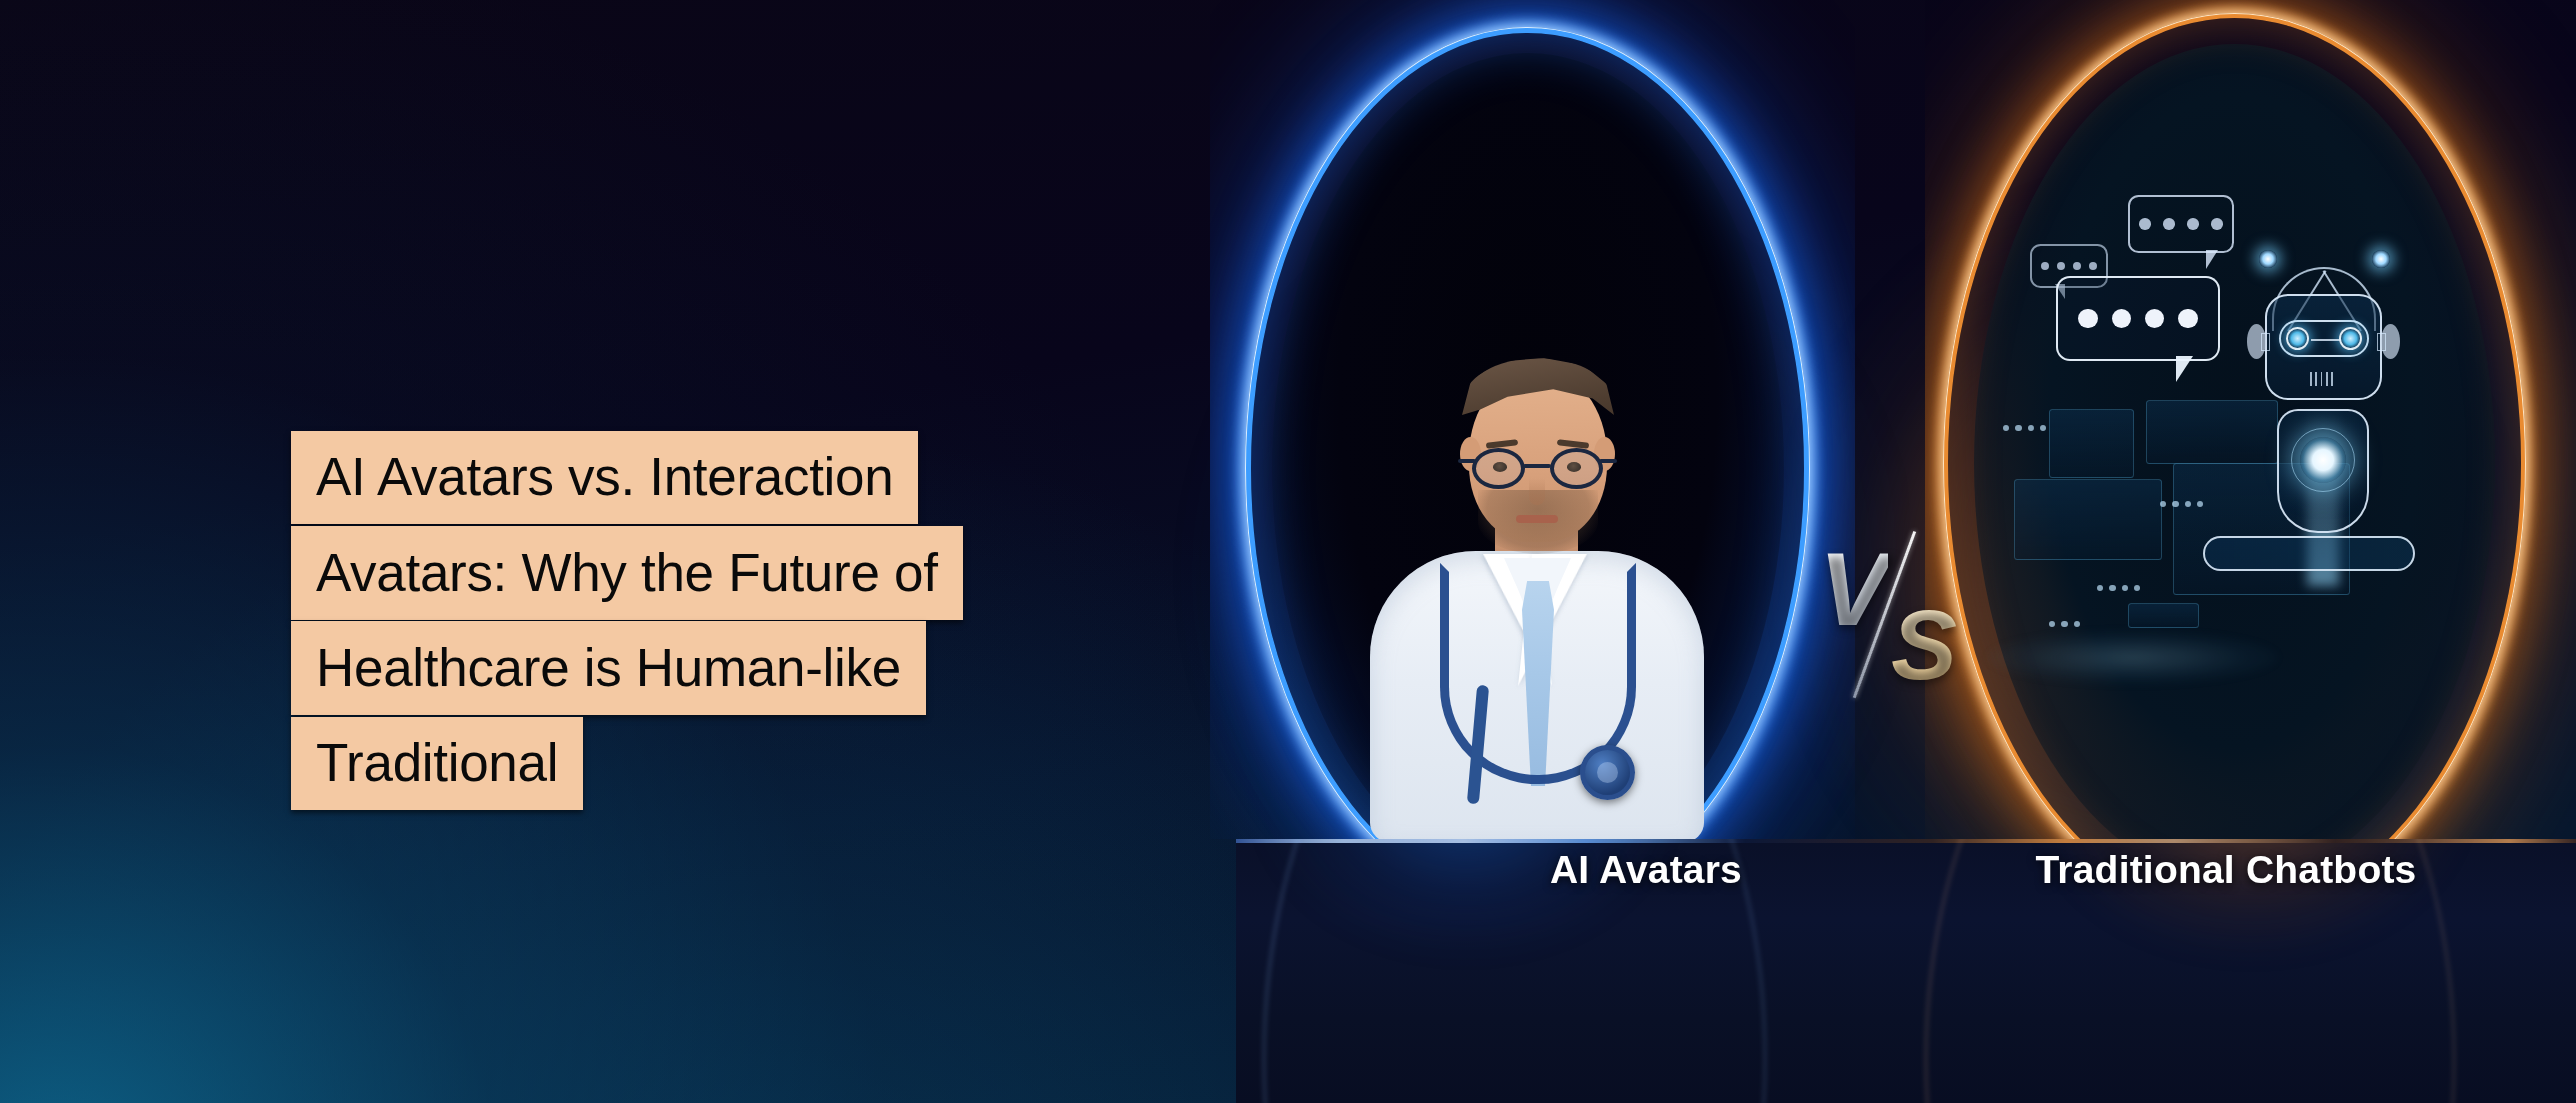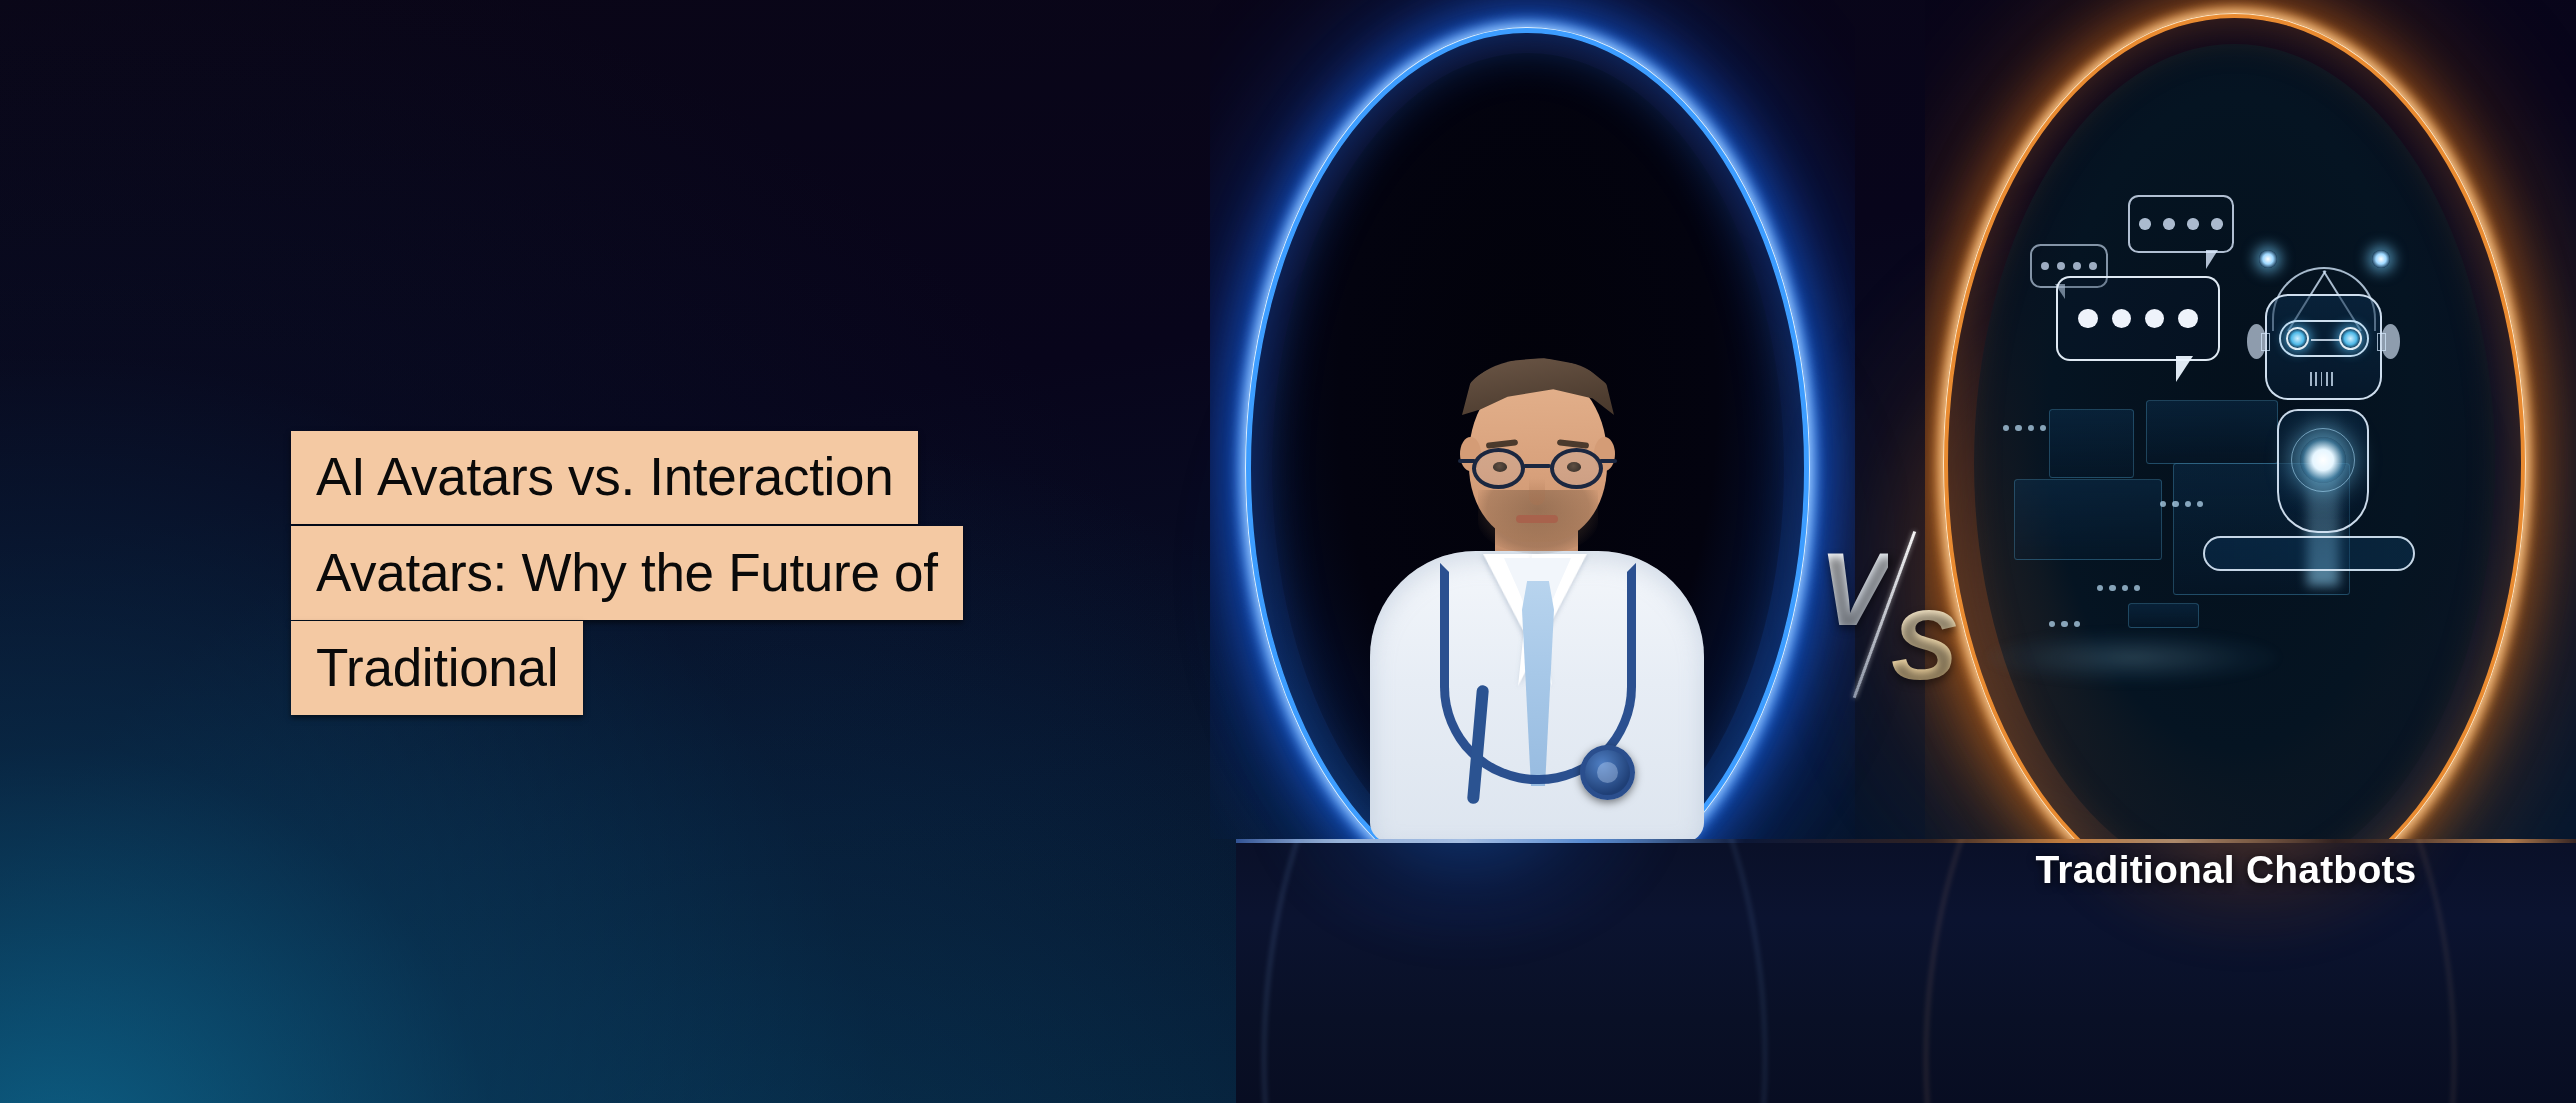--- a/index.html
+++ b/index.html
@@ -497,23 +497,25 @@
   </div>
 
   <div class="floor">
     <div class="floor-topline"></div>
     <div class="floor-glow-b"></div>
     <div class="floor-glow-o"></div>
     <div class="refl-ring refl-blue"></div>
     <div class="refl-ring refl-orange"></div>
   </div>
 
+  <div class="caption cap-left">AI Avatars</div>
   <div class="caption cap-right">Traditional Chatbots</div>
 
 
   <div class="headline">
     <span class="hl-line">AI Avatars vs. Interaction</span>
     <span class="hl-line">Avatars: Why the Future of</span>
+    <span class="hl-line">Healthcare is Human-like</span>
     <span class="hl-line">Traditional</span>
   </div>
 
 </div>
 
 
 </body></html>

